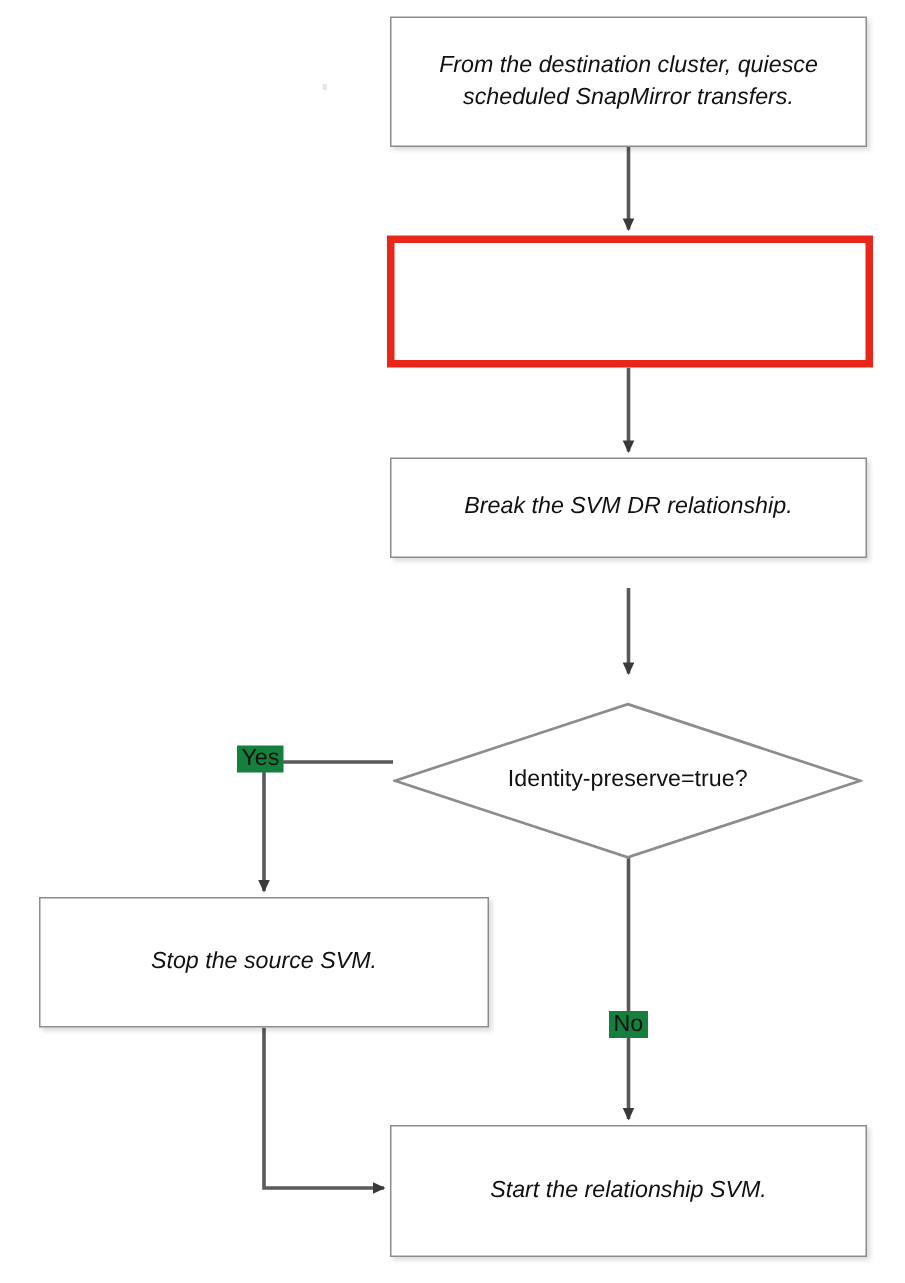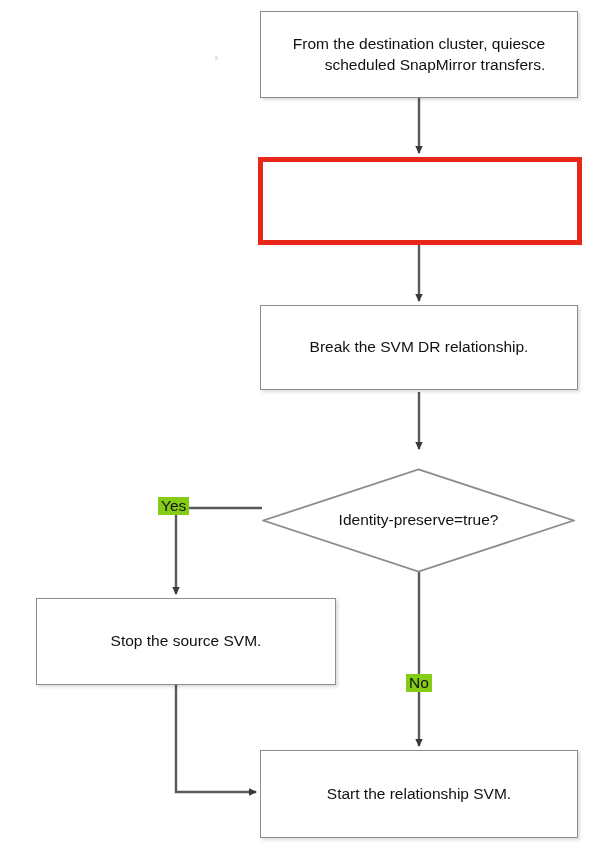--- a/index.html
+++ b/index.html
@@ -20,25 +20,26 @@
   
   .node-box {
     position: absolute;
     box-sizing: border-box;
     background: #ffffff;
     border: 1.5px solid #8c8c8c;
     box-shadow: 2px 2px 3px rgba(0,0,0,0.14);
     display: flex;
     align-items: center;
     justify-content: center;
-    text-align: right;
+    text-align: center;
     color: #111111;
     font-size: 15.5px;
     line-height: 1.32;
     padding: 8px 14px;
+    font-style: italic;
   }
   .node-box.highlight {
     border: 5px solid #e8261a;
     box-shadow: none;
   }
   .node-box .box-label {
     display: block;
     white-space: pre-line;
   }
   
@@ -73,21 +74,21 @@
     top: 0;
     width: 603px;
     height: 855px;
     pointer-events: none;
   }
   .edge-label {
     position: absolute;
     color: #111111;
     font-size: 15.5px;
     line-height: 1;
-    background: #84cc16;
+    background: #15803d;
     padding: 1px 3px;
     white-space: nowrap;
   }
   .stray-mark {
     position: absolute;
     width: 3px;
     height: 4px;
     background: #e7e7e7;
   }
 </style>
@@ -132,32 +133,32 @@
 
   <div class="node-box" style="left:260px; top:11px; width:318px; height:87px;">
     <span class="box-label">From the destination cluster, quiesce
 scheduled SnapMirror transfers.</span>
   </div>
 
   <div class="node-box highlight" style="left:258px; top:157px; width:324px; height:88px;">
     <span class="box-label"></span>
   </div>
 
-  <div class="node-box" style="left:260px; top:305px; width:318px; height:85px;">
+  <div class="node-box" style="left:260px; top:305px; width:318px; height:67px;">
     <span class="box-label">Break the SVM DR relationship.</span>
   </div>
 
   <div class="node-diamond" style="left:262px; top:468px; width:313px; height:105px;text-decoration:underline;">
     <svg width="313" height="105" viewBox="0 0 313 105">
       <polygon points="156.5,1.4 311.6,52.5 156.5,103.6 1.4,52.5" fill="#ffffff" stroke="#8c8c8c" stroke-width="1.8"></polygon>
     </svg>
     <div class="diamond-label">Identity-preserve=true?</div>
   </div>
 
-  <div class="node-box" style="left:36px; top:598px; width:300px; height:87px;">
+  <div class="node-box" style="left:26px; top:598px; width:300px; height:87px;">
     <span class="box-label">Stop the source SVM.</span>
   </div>
 
   <div class="node-box" style="left:260px; top:750px; width:318px; height:88px;">
     <span class="box-label">Start the relationship SVM.</span>
   </div>
 
   <div class="edge-label" style="left:158px; top:497px;">Yes</div>
 
   <div class="edge-label" style="left:406px; top:674px;">No</div>

